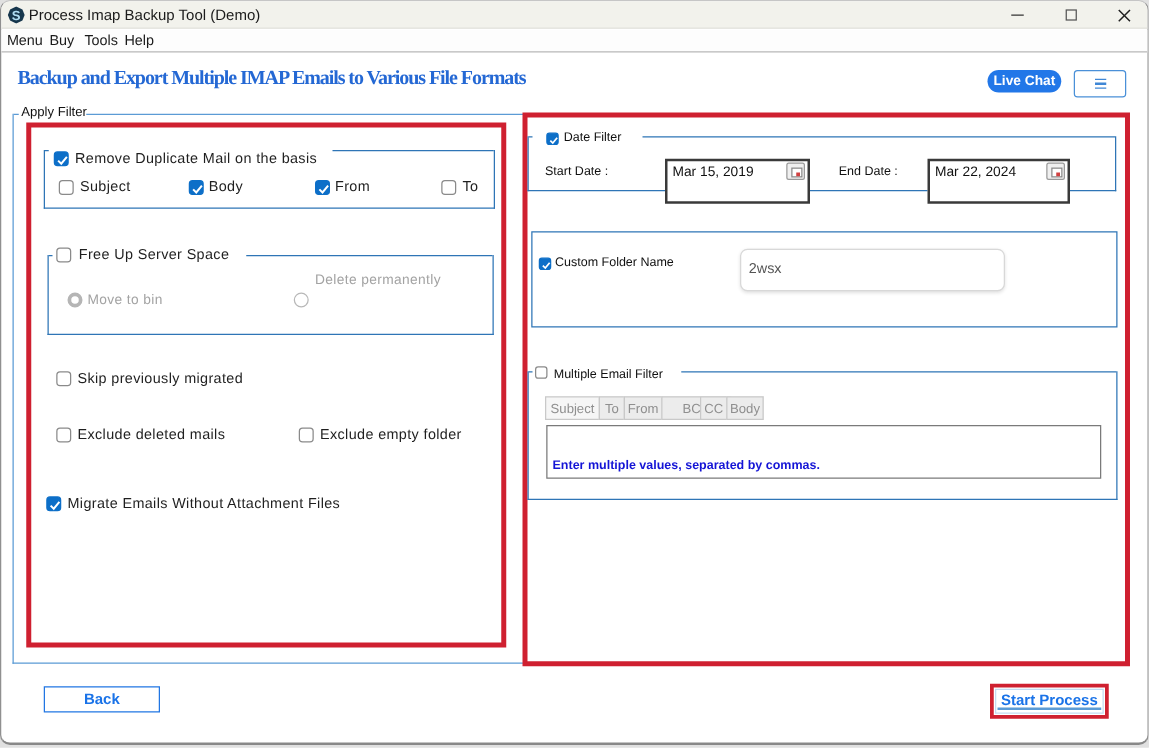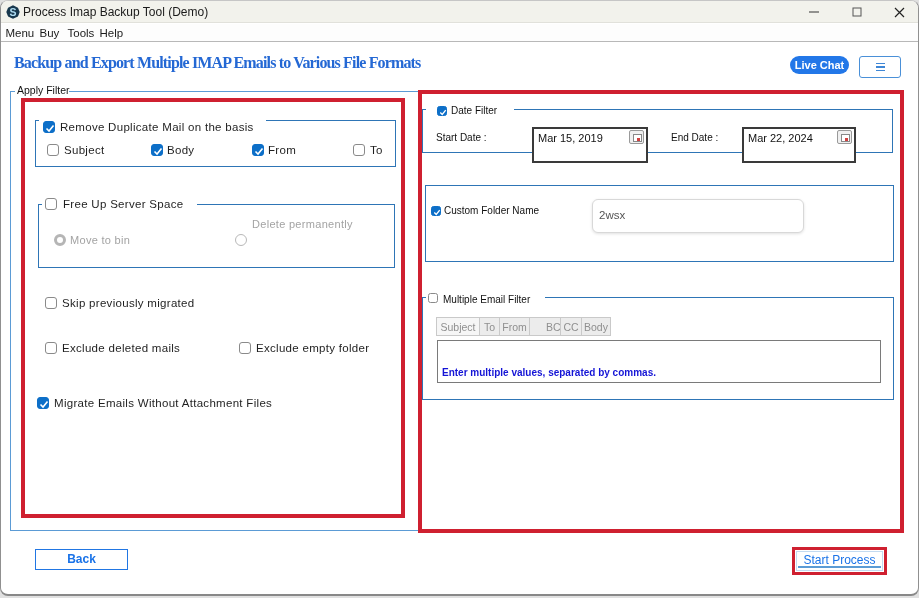--- a/index.html
+++ b/index.html
@@ -57,21 +57,21 @@
   .calbtn::before { content:""; position:absolute; left:7px; top:7px; width:3px; height:3px; background:#d04040; z-index:2; }
   .tab { position:absolute; top:0; height:19px; border:1px solid #c9c9c9; background:#ececec; text-align:center;
     font-size:10.5px; color:#8f8f8f; }
   .tab.active { background:#f6f6f6; }
   #bigta { position:absolute; left:436px; top:339px; width:444px; height:43px; border:1px solid #7a7a7a; background:#fff; }
   #hint { position:absolute; left:441px; top:366px; font-size:10px; color:#1414d6;font-weight:bold; }
   #backbtn { position:absolute; left:34px; top:548px; width:93px; height:21px; border:1.5px solid #2176e3; background:#fff;
     color:#1a73e8; font-weight:bold; font-size:12px; text-align:center; line-height:18px; }
   #spwrap { position:absolute; left:791px; top:546px; width:95px; height:28px; border:3px solid #cf2030; background:#fff; }
   #spbtn { position:absolute; left:1px; top:1px; right:1px; bottom:1px; border:1px solid #c3daf0;
-    color:#1a73e8; font-weight:normal; font-size:12px; text-align:center; line-height:16px; }
+    color:#1a73e8; font-weight:bold; font-size:12px; text-align:center; line-height:16px; }
   #spbtn::after { content:""; position:absolute; left:1px; right:1px; bottom:2.5px; height:2px; background:#5b9bd5; }
 </style>
 </head>
 <body>
 <div id="win">
 
   <div id="titlebar">
     <svg width="14" height="14" style="position:absolute;left:5px;top:4px" viewBox="0 0 24 24">
       <path d="M12 0.5 L20.5 4.5 L23.5 12 L20.5 19.5 L12 23.5 L3.5 19.5 L0.5 12 L3.5 4.5 Z" fill="#17374d"></path>
       <text x="12" y="18.5" font-size="18" font-weight="bold" fill="#aedcf2" text-anchor="middle" font-family="Liberation Sans">S</text>

